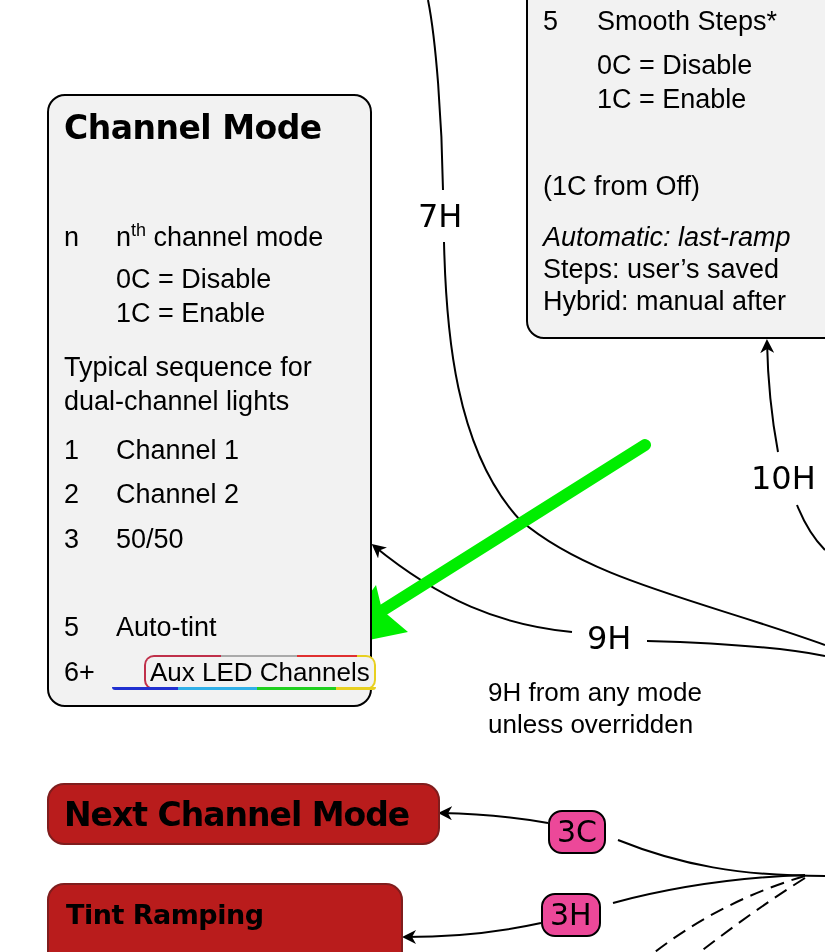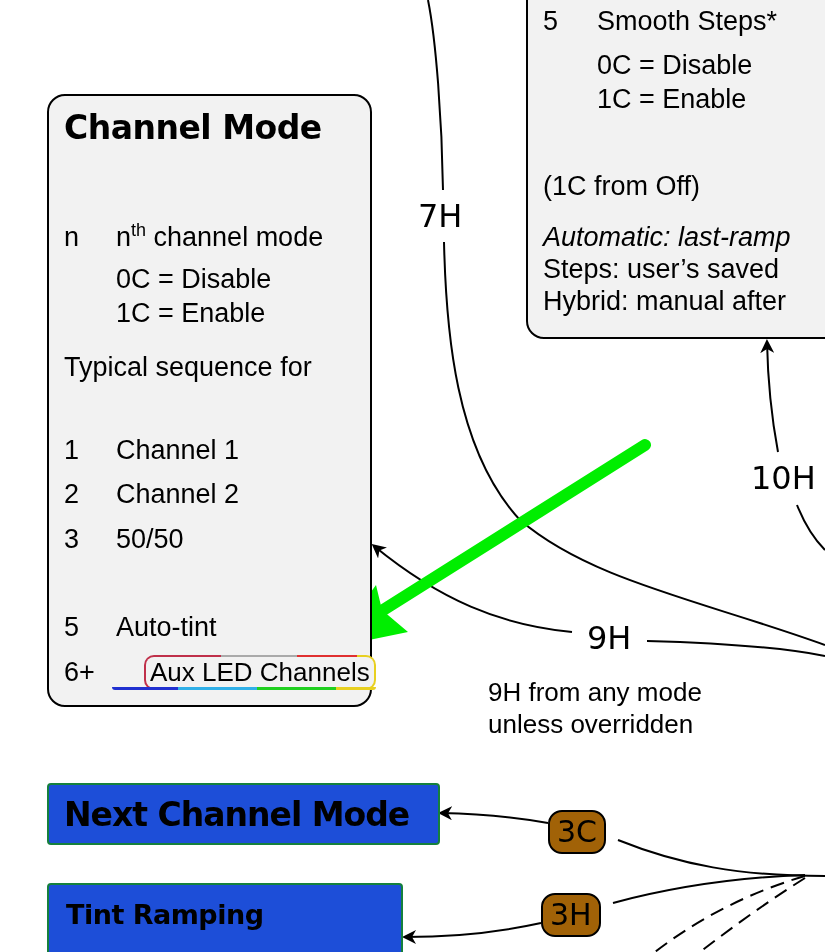--- a/index.html
+++ b/index.html
@@ -1,26 +1,26 @@
 <!DOCTYPE html>
 <html><head>
 <meta charset="utf-8">
 <style>
   html, body { margin:0; padding:0; }
   body { width:825px; height:952px; position:relative; overflow:hidden; background:#ffffff;
          font-family: "DejaVu Sans", sans-serif; color:#000; }
   .abs { position:absolute; }
   svg.wires { position:absolute; left:0; top:0; width:825px; height:952px; }
   .box { position:absolute; background:#f2f2f2; border:2px solid #000; border-radius:18px; box-sizing:border-box; }
-  .ybox { position:absolute; background:#1d4ed8; border:2px solid #15803d; border-radius:4px; box-sizing:border-box; }
+  .ybox { position:absolute; background:#b91c1c; border:2px solid #7f1d1d; border-radius:17px; box-sizing:border-box; }
   .title { font-family:"DejaVu Sans", sans-serif; font-weight:bold; font-size:33px; line-height:40px; letter-spacing:-0.5px; }
   .row { position:absolute; white-space:nowrap; font-family:"Liberation Sans", sans-serif; font-size:27px; }
   .key { position:absolute; width:50px; }
   .edge-label { position:absolute; font-family:"DejaVu Sans", sans-serif; font-size:32px; background:#fff; padding:0 2px; line-height:36px; }
-  .pill { position:absolute; font-family:"DejaVu Sans", sans-serif; font-size:30px; border:2px solid #000; border-radius:14px; background:#a16207;
+  .pill { position:absolute; font-family:"DejaVu Sans", sans-serif; font-size:30px; border:2px solid #000; border-radius:14px; background:#ec4899;
           padding:0 7px; line-height:40px; box-sizing:border-box; }
   .aux { border-radius:10px; padding:0 4px; border:2px solid transparent;
          background: linear-gradient(#f2f2f2,#f2f2f2) padding-box,
                      linear-gradient(90deg,#c0304a 0%, #c0304a 33%, #aaaaaa 33%, #aaaaaa 66%, #e03030 66%, #e03030 92%, #e8d020 92%) border-box; }
   .aux-wrap { position:absolute; display:inline-block; }
   .aux-under { position:absolute; left:0; right:0; bottom:0; height:3px; border-radius:0 0 10px 10px;
                background: linear-gradient(90deg,#2030d0 0%, #2030d0 25%, #30b0e8 25%, #30b0e8 55%, #20d020 55%, #20d020 85%, #e8d020 85%); }
 </style>
 </head>
 <body>
@@ -57,20 +57,21 @@
 <div class="box" style="left:47px; top:94px; width:325px; height:613px;">
   <div class="title abs" style="left:15px; top:12px;">
     <div>Channel Mode</div>
   </div>
   <div class="row" style="left:15px; top:124px;">
     <span class="key" style="position:static; display:inline-block; width:52px;">n</span><span>n</span><sup style="font-size:18px;">th</sup><span> channel mode</span>
   </div>
   <div class="row" style="left:67px; top:168px;">0C = Disable</div>
   <div class="row" style="left:67px; top:202px;">1C = Enable</div>
   <div class="row" style="left:15px; top:256px;">Typical sequence for</div>
+  <div class="row" style="left:15px; top:290px;">dual-channel lights</div>
 
   <div class="row" style="left:15px; top:339px;">
     <span style="display:inline-block; width:52px;">1</span><span>Channel 1</span>
   </div>
   <div class="row" style="left:15px; top:383px;">
     <span style="display:inline-block; width:52px;">2</span><span>Channel 2</span>
   </div>
   <div class="row" style="left:15px; top:428px;">
     <span style="display:inline-block; width:52px;">3</span><span>50/50</span>
   </div>

